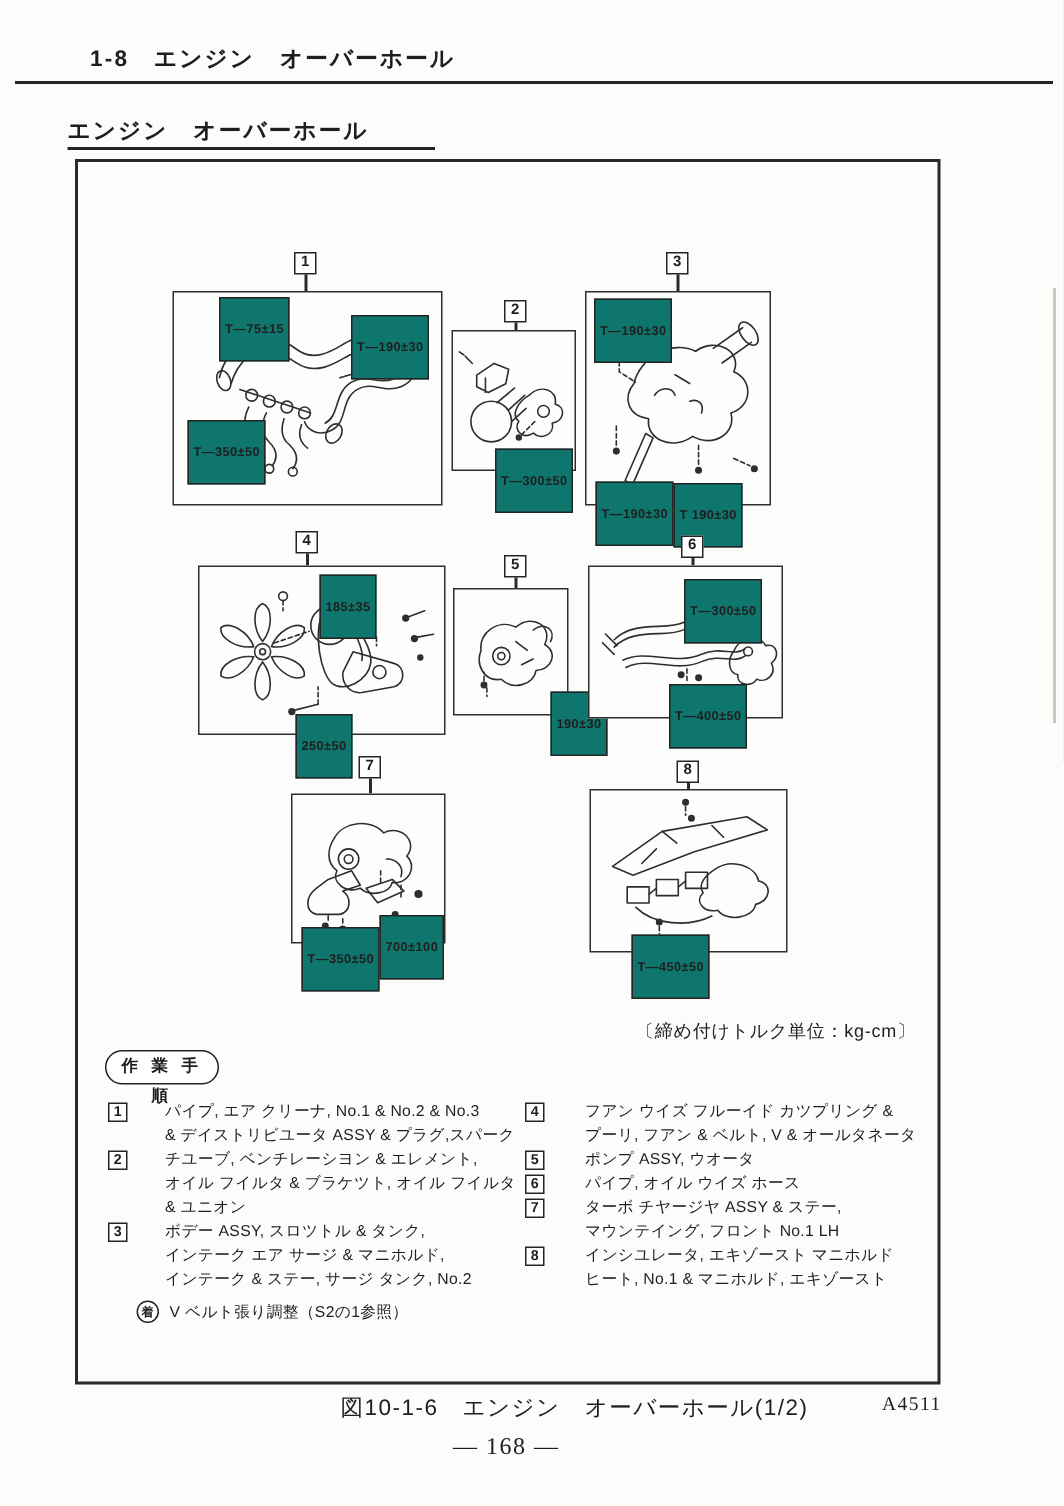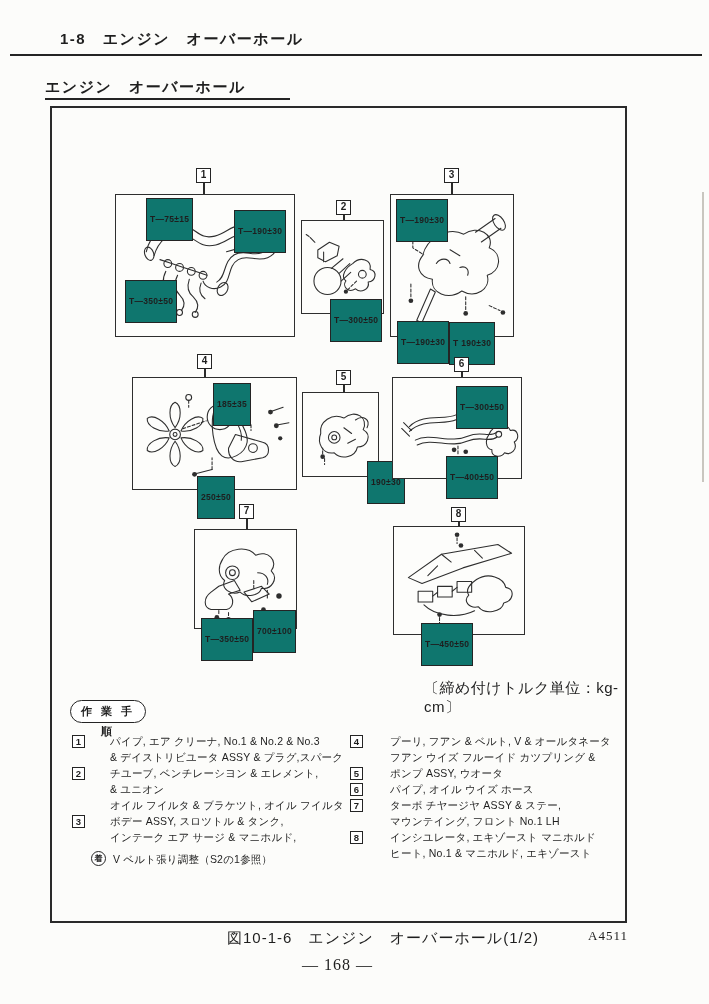--- a/index.html
+++ b/index.html
@@ -23,21 +23,21 @@
     position: absolute; width: 15px; height: 15px;
     border: 1.5px solid #242424; background: #fff;
     font-size: 10px; font-weight: bold; text-align: center; line-height: 12px;
   }
   .conn { position: absolute; width: 1.5px; background: #2a2a2a; }
   .tq {
     position: absolute; border: 1px solid #242424; background: #0f766e;
     font-size: 8.5px; font-weight: bold; line-height: 1.25;
     padding: 15px 3px; white-space: nowrap; letter-spacing: 0.3px;
   }
-  .tq-note { font-size: 15px; letter-spacing: 0.5px; }
+  .tq-note { font-size: 12px; letter-spacing: 0.5px; }
   .oval {
     border: 1.5px solid #242424; border-radius: 12px;
     font-size: 11px; font-weight: bold; letter-spacing: 3px;
     text-align: center; line-height: 20px; background:#fff;
   }
   .proc-col { position: absolute; font-size: 10.5px; line-height: 16px; letter-spacing: 0.2px; }
   .proc-item { position: relative; padding-left: 38px; }
   .proc-col.right .proc-item { padding-left: 40px; }
   .proc-line { white-space: nowrap; }
   .pnum {
@@ -283,39 +283,40 @@
 
     <div class="proc-col" style="left:20px; top:625px; width:262px;">
       <div class="proc-item">
         <span class="pnum">1</span>
         <div class="proc-line">パイプ, エア クリーナ, No.1 &amp; No.2 &amp; No.3</div>
         <div class="proc-line">&amp; デイストリビユータ ASSY &amp; プラグ,スパーク</div>
       </div>
       <div class="proc-item">
         <span class="pnum">2</span>
         <div class="proc-line">チユーブ, ベンチレーシヨン &amp; エレメント,</div>
+        <div class="proc-line">オイル フイルタ &amp; ブラケツト, オイル フイルタ</div>
         <div class="proc-line">&amp; ユニオン</div>
-        <div class="proc-line">オイル フイルタ &amp; ブラケツト, オイル フイルタ</div>
       </div>
       <div class="proc-item">
         <span class="pnum">3</span>
         <div class="proc-line">ボデー ASSY, スロツトル &amp; タンク,</div>
         <div class="proc-line">インテーク エア サージ &amp; マニホルド,</div>
+        <div class="proc-line">インテーク &amp; ステー, サージ タンク, No.2</div>
       </div>
       <div class="note-row">
         <span class="note-mark">着</span>
         <span class="proc-line">V ベルト張り調整（S2の1参照）</span>
       </div>
     </div>
 
     <div class="proc-col right" style="left:298px; top:625px; width:270px;">
       <div class="proc-item">
         <span class="pnum">4</span>
+        <div class="proc-line">フアン ウイズ フルーイド カツプリング &amp;</div>
         <div class="proc-line">プーリ, フアン &amp; ベルト, V &amp; オールタネータ</div>
-        <div class="proc-line">フアン ウイズ フルーイド カツプリング &amp;</div>
       </div>
       <div class="proc-item">
         <span class="pnum">5</span>
         <div class="proc-line">ポンプ ASSY, ウオータ</div>
       </div>
       <div class="proc-item">
         <span class="pnum">6</span>
         <div class="proc-line">パイプ, オイル ウイズ ホース</div>
       </div>
       <div class="proc-item">

